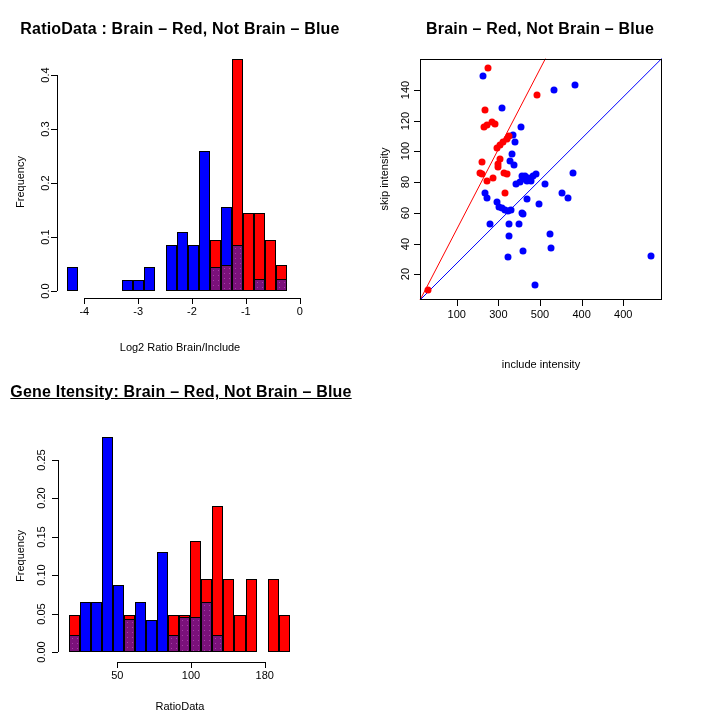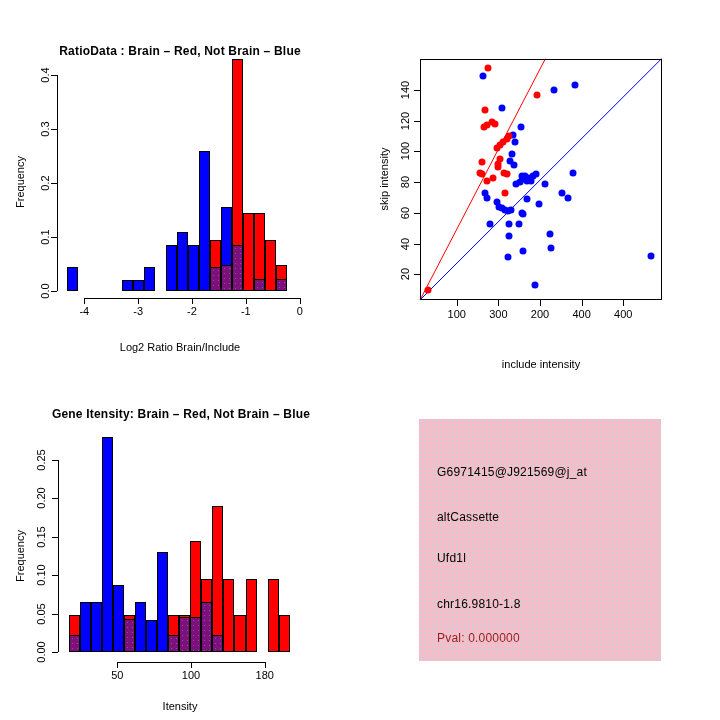--- a/index.html
+++ b/index.html
@@ -1,65 +1,59 @@
 <!DOCTYPE html>
 <html><head>
 <meta charset="utf-8">
 <style>
   html,body{margin:0;padding:0;background:#fff;}
   .canvas{position:relative;width:720px;height:720px;background:#fff;overflow:hidden;
           font-family:"Liberation Sans",sans-serif;color:#000;}
   #linesvg{position:absolute;left:0;top:0;pointer-events:none;}
-  .title{position:absolute;font-weight:bold;font-size:12px;white-space:nowrap;transform:translateX(-50%);letter-spacing:.2px;margin-top:24px;}
+  .title{position:absolute;font-weight:bold;font-size:16px;white-space:nowrap;transform:translateX(-50%);letter-spacing:.2px;}
   .axis-label{position:absolute;font-size:11px;white-space:nowrap;transform:translateX(-50%);}
   .axis-label-y{transform:translate(-50%,-50%) rotate(-90deg);}
   .tick-label-x{position:absolute;font-size:11px;white-space:nowrap;transform:translateX(-50%);}
   .tick-label-y{position:absolute;font-size:11px;white-space:nowrap;transform:translate(-50%,-50%) rotate(-90deg);}
   .axis-line{position:absolute;background:#000;}
   .bar{position:absolute;border:1px solid #000;box-sizing:border-box;}
   .ov{background-color:#7B117B;background-image:radial-gradient(circle,#A83FA8 .9px,transparent 1px);background-size:5px 5px;}
   .scatter-box{position:absolute;border:1px solid #000;box-sizing:border-box;}
   .dot{position:absolute;width:7px;height:7px;border-radius:50%;transform:translate(-50%,-50%);}
   .info-box{position:absolute;left:419px;top:419px;width:242px;height:242px;
             background-color:#F5BDC9;
             background-image:radial-gradient(circle,#D8CCD2 1px,transparent 1.2px);
             background-size:4px 4px;}
   .info-line{position:absolute;left:18px;font-size:12px;letter-spacing:.2px;white-space:nowrap;}
   #il0{top:46px;} #il1{top:91px;} #il2{top:132px;} #il3{top:178px;} #il4{top:212px;}
-  #t1{left:180px;top:20px;} #t2{left:540px;top:20px;} #t3{left:181px;top:383px;}
+  #t1{left:180px;top:20px;} #t2{left:540px;top:20px;} #t3{left:181px;top:383px;text-decoration:underline;}
   #xl1{left:180px;top:341px;} #yl1{left:20px;top:182px;}
   #xl2{left:541px;top:358px;} #yl2{left:384px;top:179px;}
   #xl3{left:180px;top:700px;} #yl3{left:20px;top:556px;}
 </style>
 </head>
 <body>
 
 <div class="canvas" id="cv">
   <svg id="linesvg" width="720" height="720">
       <line x1="420.048" y1="299.95120000000003" x2="545.4145" y2="58.6456" stroke="#FF0000" stroke-width="1"></line>
       <line x1="420.048" y1="299.95120000000003" x2="661.6179999999999" y2="58.6456" stroke="#0000FF" stroke-width="1"></line>
     </svg>
 
   <div class="title" id="t1">RatioData : Brain – Red, Not Brain – Blue</div>
+  <div class="title" id="t2">Brain – Red, Not Brain – Blue</div>
   <div class="title" id="t3">Gene Itensity: Brain – Red, Not Brain – Blue</div>
 
   <div class="axis-label" id="xl1">Log2 Ratio Brain/Include</div>
   <div class="axis-label axis-label-y" id="yl1">Frequency</div>
   <div class="axis-label" id="xl2">include intensity</div>
   <div class="axis-label axis-label-y" id="yl2">skip intensity</div>
-  <div class="axis-label" id="xl3">Itensity</div>
+  <div class="axis-label" id="xl3">RatioData</div>
   <div class="axis-label axis-label-y" id="yl3">Frequency</div>
 
-  <div class="info-box">
-    <div class="info-line" id="il0" style="color: rgb(0, 0, 0);">G6971415@J921569@j_at</div>
-    <div class="info-line" id="il1" style="color: rgb(0, 0, 0);">altCassette</div>
-    <div class="info-line" id="il2" style="color: rgb(0, 0, 0);">Ufd1l</div>
-    <div class="info-line" id="il3" style="color: rgb(0, 0, 0);">chr16.9810-1.8</div>
-    <div class="info-line" id="il4" style="color: rgb(155, 27, 27);">Pval: 0.000000</div>
-  </div>
 <div class="axis-line" style="left: 57px; top: 75px; width: 1px; height: 216px;"></div>
     <div class="axis-line" style="left: 51px; top: 291px; width: 6px; height: 1px;"></div>
     <div class="tick-label-y" style="left: 45px; top: 291px;">0.0</div>
     <div class="axis-line" style="left: 51px; top: 237px; width: 6px; height: 1px;"></div>
     <div class="tick-label-y" style="left: 45px; top: 237px;">0.1</div>
     <div class="axis-line" style="left: 51px; top: 183px; width: 6px; height: 1px;"></div>
     <div class="tick-label-y" style="left: 45px; top: 183px;">0.2</div>
     <div class="axis-line" style="left: 51px; top: 129px; width: 6px; height: 1px;"></div>
     <div class="tick-label-y" style="left: 45px; top: 129px;">0.3</div>
     <div class="axis-line" style="left: 51px; top: 75px; width: 6px; height: 1px;"></div>
@@ -140,21 +134,21 @@
     <div class="bar" style="left: 234.483px; top: 615.136px; width: 11.055px; height: 36.864px; background: rgb(255, 0, 0);"></div>
     <div class="bar" style="left: 245.538px; top: 579.04px; width: 11.055px; height: 72.96px; background: rgb(255, 0, 0);"></div>
     <div class="bar" style="left: 267.648px; top: 579.04px; width: 11.055px; height: 72.96px; background: rgb(255, 0, 0);"></div>
     <div class="bar" style="left: 278.703px; top: 615.136px; width: 11.055px; height: 36.864px; background: rgb(255, 0, 0);"></div>
     <div class="scatter-box" style="left: 420.048px; top: 58.6456px; width: 241.57px; height: 241.306px;"></div>
     <div class="axis-line" style="left: 456.7px; top: 299.951px; width: 1px; height: 6px;"></div>
     <div class="tick-label-x" style="left: 456.7px; top: 307.951px;">100</div>
     <div class="axis-line" style="left: 498.35px; top: 299.951px; width: 1px; height: 6px;"></div>
     <div class="tick-label-x" style="left: 498.35px; top: 307.951px;">300</div>
     <div class="axis-line" style="left: 540px; top: 299.951px; width: 1px; height: 6px;"></div>
-    <div class="tick-label-x" style="left: 540px; top: 307.951px;">200</div>
+    <div class="tick-label-x" style="left: 540px; top: 307.951px;">500</div>
     <div class="axis-line" style="left: 581.65px; top: 299.951px; width: 1px; height: 6px;"></div>
     <div class="tick-label-x" style="left: 581.65px; top: 307.951px;">400</div>
     <div class="axis-line" style="left: 623.3px; top: 299.951px; width: 1px; height: 6px;"></div>
     <div class="tick-label-x" style="left: 623.3px; top: 307.951px;">400</div>
     <div class="axis-line" style="left: 414.048px; top: 274.3px; width: 6px; height: 1px;"></div>
     <div class="tick-label-y" style="left: 405.048px; top: 274.3px;">20</div>
     <div class="axis-line" style="left: 414.048px; top: 243.58px; width: 6px; height: 1px;"></div>
     <div class="tick-label-y" style="left: 405.048px; top: 243.58px;">40</div>
     <div class="axis-line" style="left: 414.048px; top: 212.86px; width: 6px; height: 1px;"></div>
     <div class="tick-label-y" style="left: 405.048px; top: 212.86px;">60</div>

